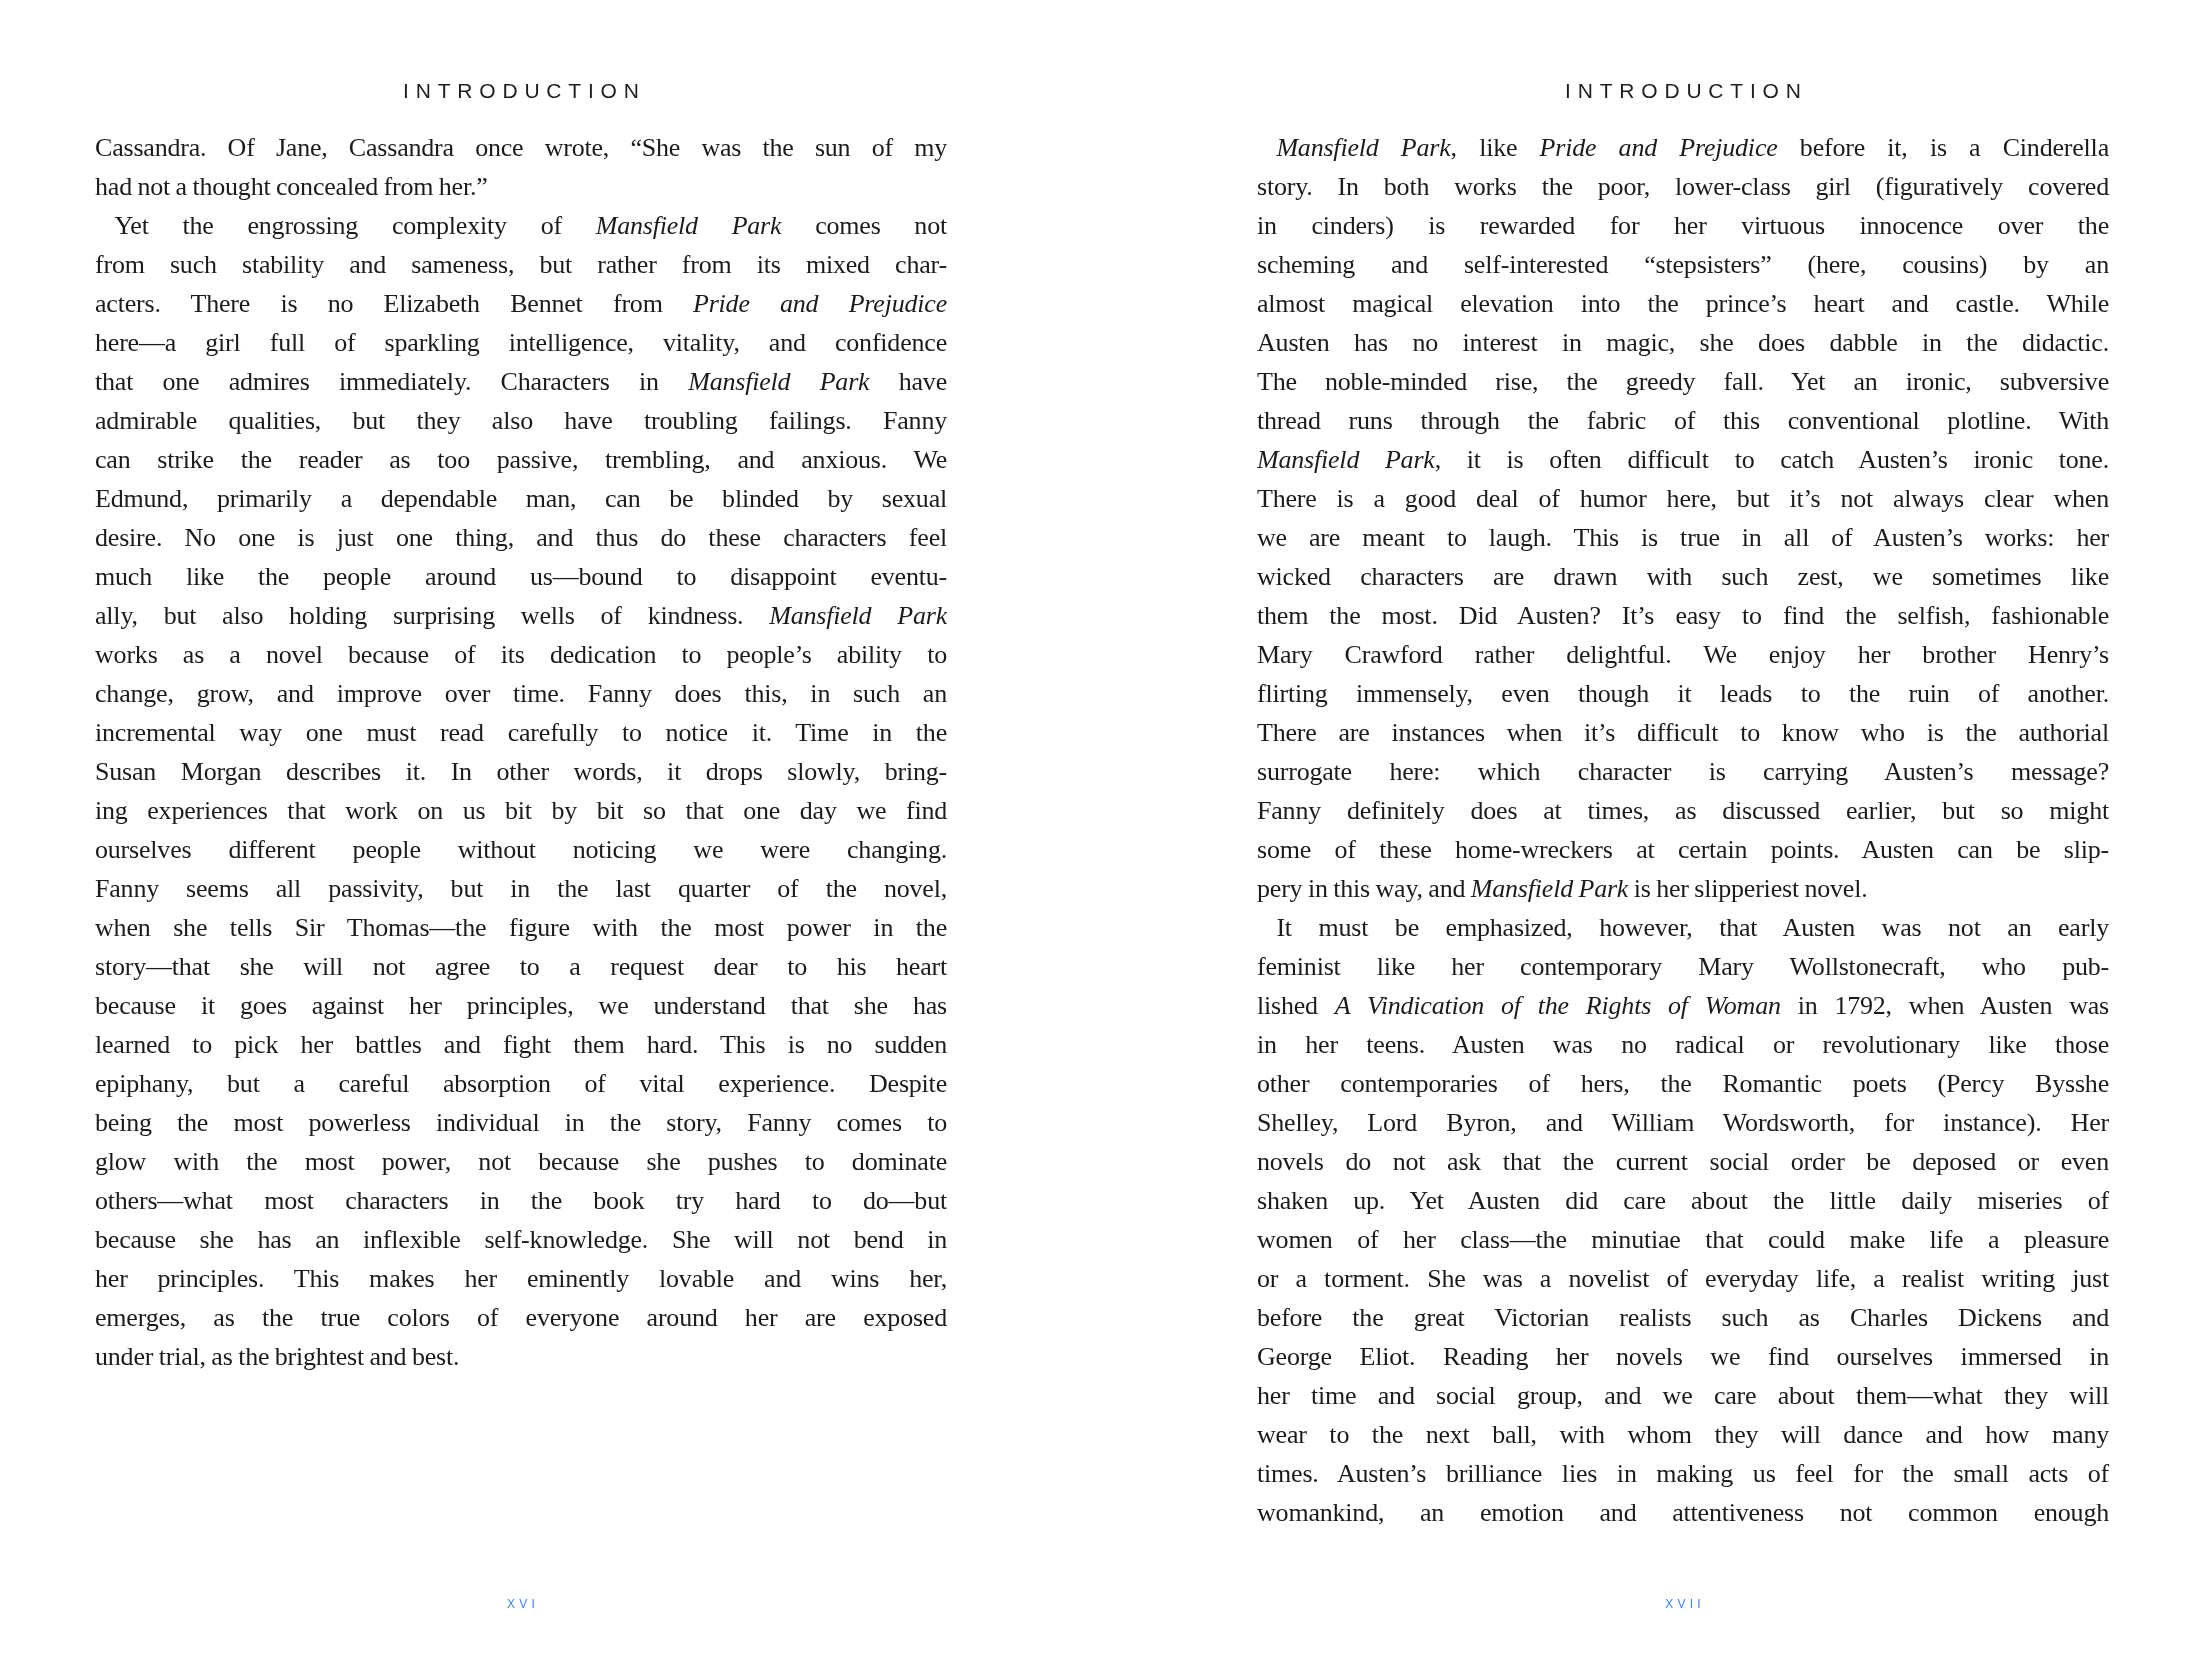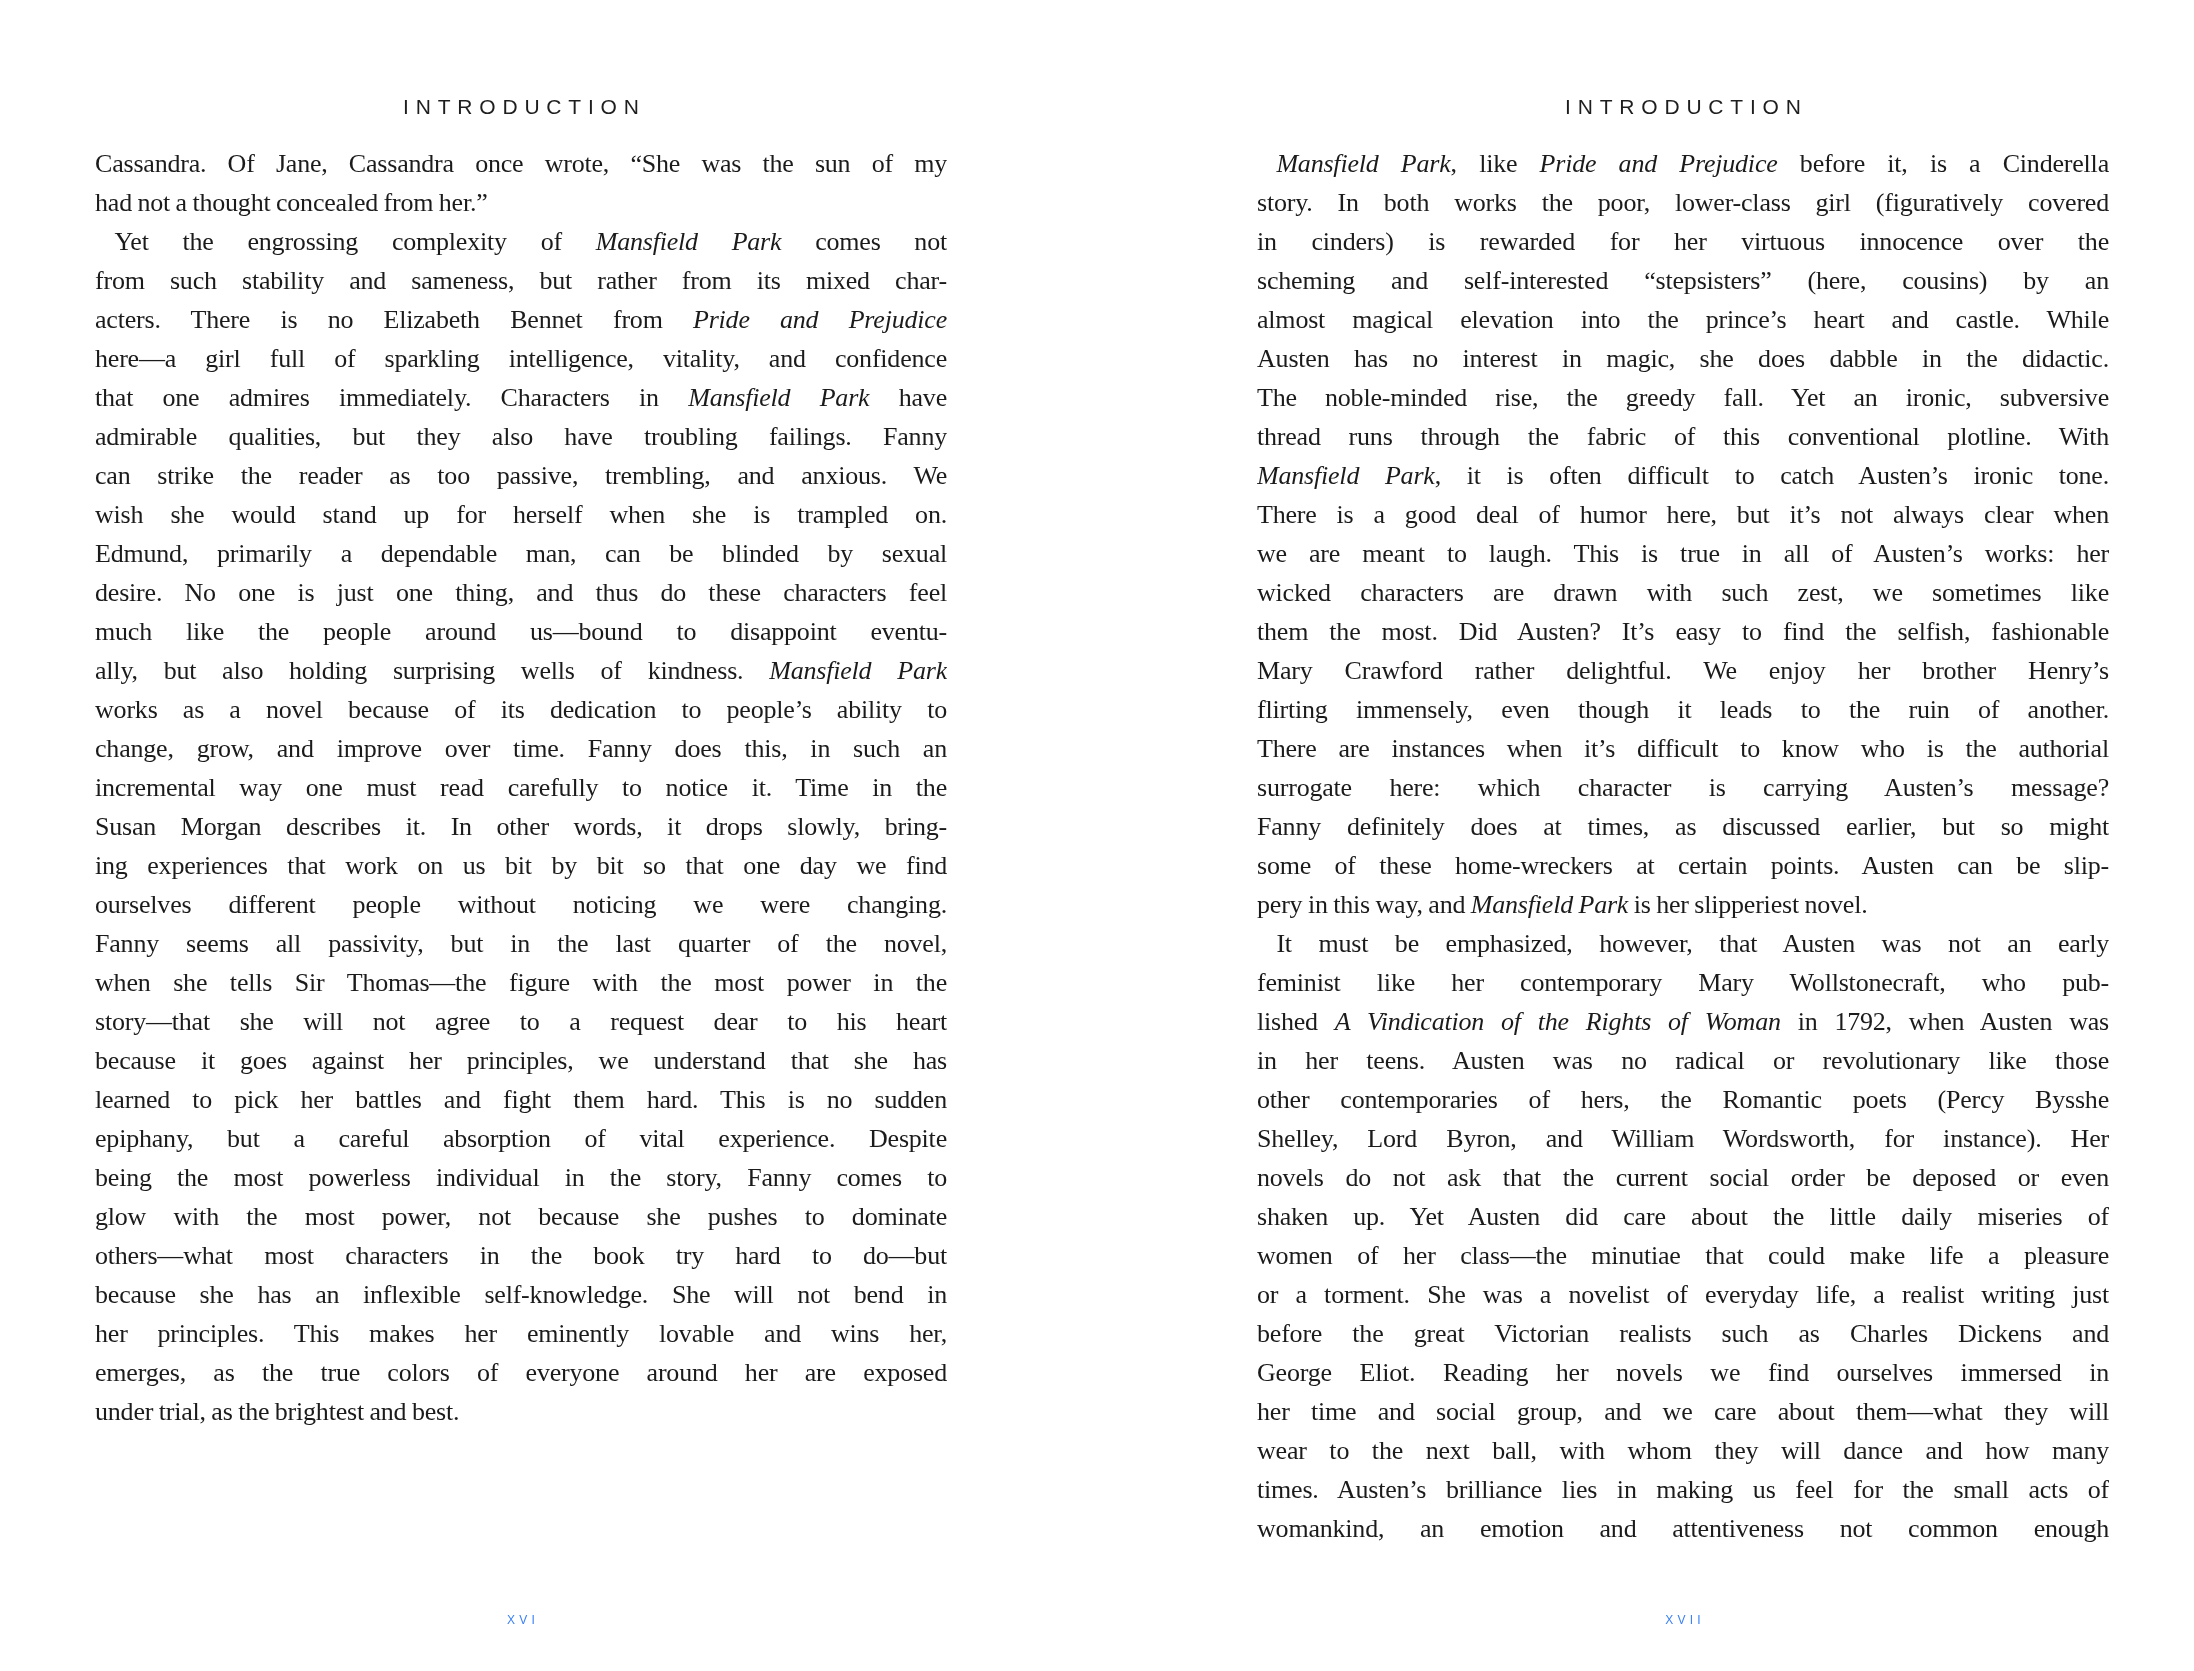--- a/index.html
+++ b/index.html
@@ -5,21 +5,21 @@
   html, body { margin: 0; padding: 0; }
   body {
     width: 2194px; height: 1672px;
     background: #ffffff;
     position: relative;
     font-family: "Liberation Serif", "DejaVu Serif", serif;
     color: #1b1b1b;
     overflow: hidden;
   }
   .page {
-    position: absolute; top: 16px;
+    position: absolute; top: 0;
     width: 852px; height: 1524px;
   }
   #page-left  { left: 95px; }
   #page-right { left: 1257px; }
   .running-head {
     position: absolute; top: 79px; left: 0; width: 100%;
     text-align: center;
     font-family: "Liberation Sans", "DejaVu Sans", sans-serif;
     font-size: 21px; font-weight: 400;
     letter-spacing: 6.8px; text-indent: 6.8px;
@@ -58,21 +58,20 @@
   <div class="page-body">
       <div class="line"><span>Cassandra. Of Jane, Cassandra once wrote, “She was the sun of my</span></div>
       <div class="line end"><span>had not a thought concealed from her.”</span></div>
       <div class="line indent"><span>Yet the engrossing complexity of </span><i>Mansfield Park</i><span> comes not</span></div>
       <div class="line"><span>from such stability and sameness, but rather from its mixed char-</span></div>
       <div class="line"><span>acters. There is no Elizabeth Bennet from </span><i>Pride and Prejudice</i></div>
       <div class="line"><span>here—a girl full of sparkling intelligence, vitality, and confidence</span></div>
       <div class="line"><span>that one admires immediately. Characters in </span><i>Mansfield Park</i><span> have</span></div>
       <div class="line"><span>admirable qualities, but they also have troubling failings. Fanny</span></div>
       <div class="line"><span>can strike the reader as too passive, trembling, and anxious. We</span></div>
-      <div class="line"><span>wish she would stand up for herself when she is trampled on.</span></div>
       <div class="line"><span>Edmund, primarily a dependable man, can be blinded by sexual</span></div>
       <div class="line"><span>desire. No one is just one thing, and thus do these characters feel</span></div>
       <div class="line"><span>much like the people around us—bound to disappoint eventu-</span></div>
       <div class="line"><span>ally, but also holding surprising wells of kindness. </span><i>Mansfield Park</i></div>
       <div class="line"><span>works as a novel because of its dedication to people’s ability to</span></div>
       <div class="line"><span>change, grow, and improve over time. Fanny does this, in such an</span></div>
       <div class="line"><span>incremental way one must read carefully to notice it. Time in the</span></div>
       <div class="line"><span>Susan Morgan describes it. In other words, it drops slowly, bring-</span></div>
       <div class="line"><span>ing experiences that work on us bit by bit so that one day we find</span></div>
       <div class="line"><span>ourselves different people without noticing we were changing.</span></div>

